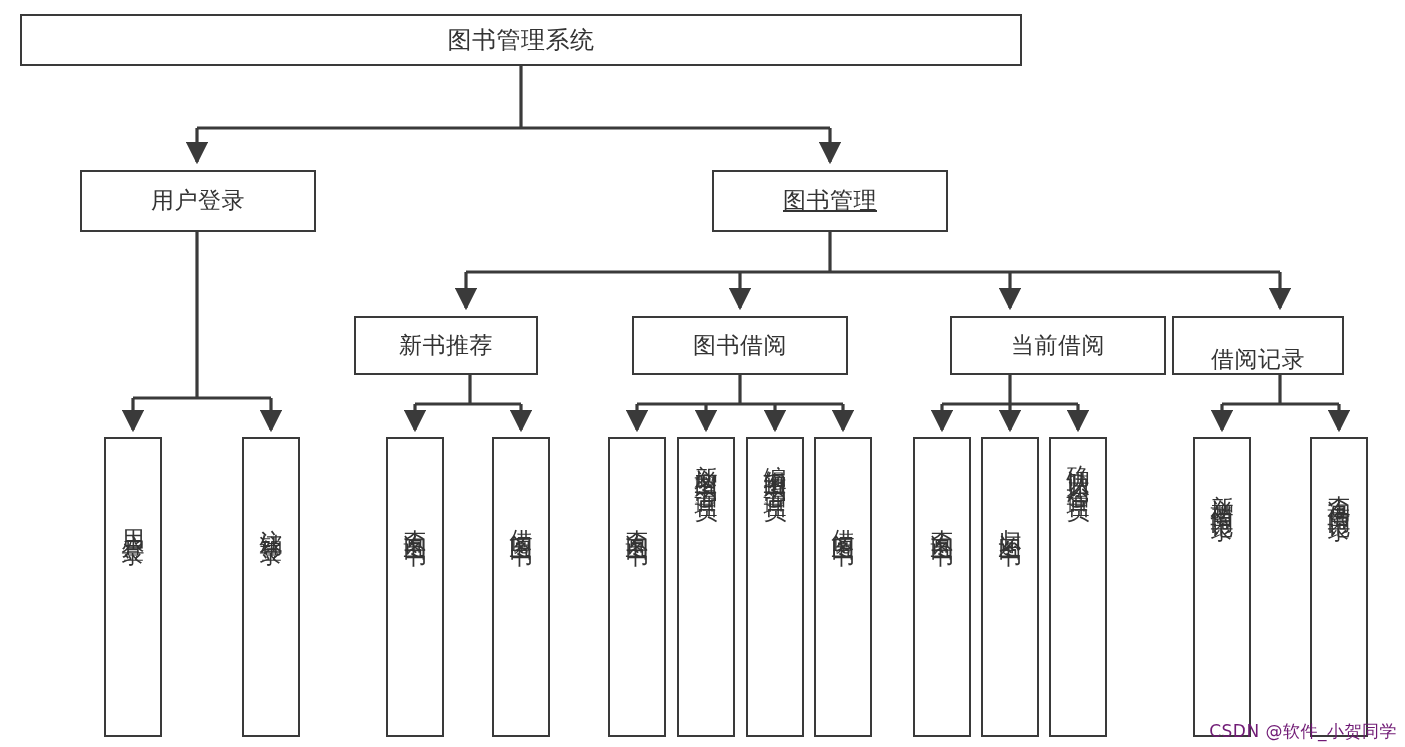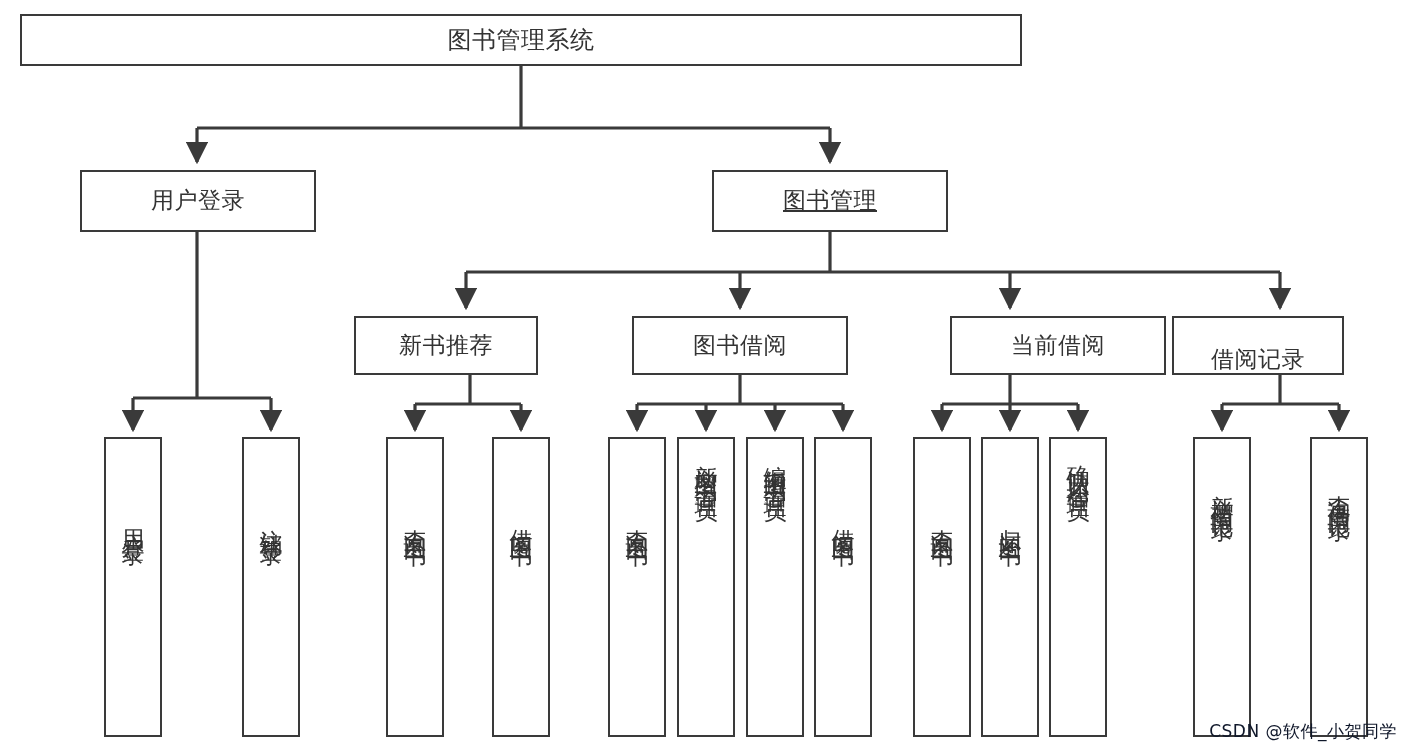--- a/index.html
+++ b/index.html
@@ -62,21 +62,21 @@
     line-height: 1.0;
     letter-spacing: 5px;
     white-space: normal;
     margin: 0 auto;
   }
   .watermark {
     position: absolute;
     right: 8px;
     bottom: 4px;
     font-size: 17px;
-    color: #0f172a;
+    color: #701a75;
     letter-spacing: 0.5px;
     white-space: nowrap;
   }
 </style>
 </head>
 <body>
 
 <div id="canvas">
 
   <svg class="edges" viewBox="0 0 1405 747">

